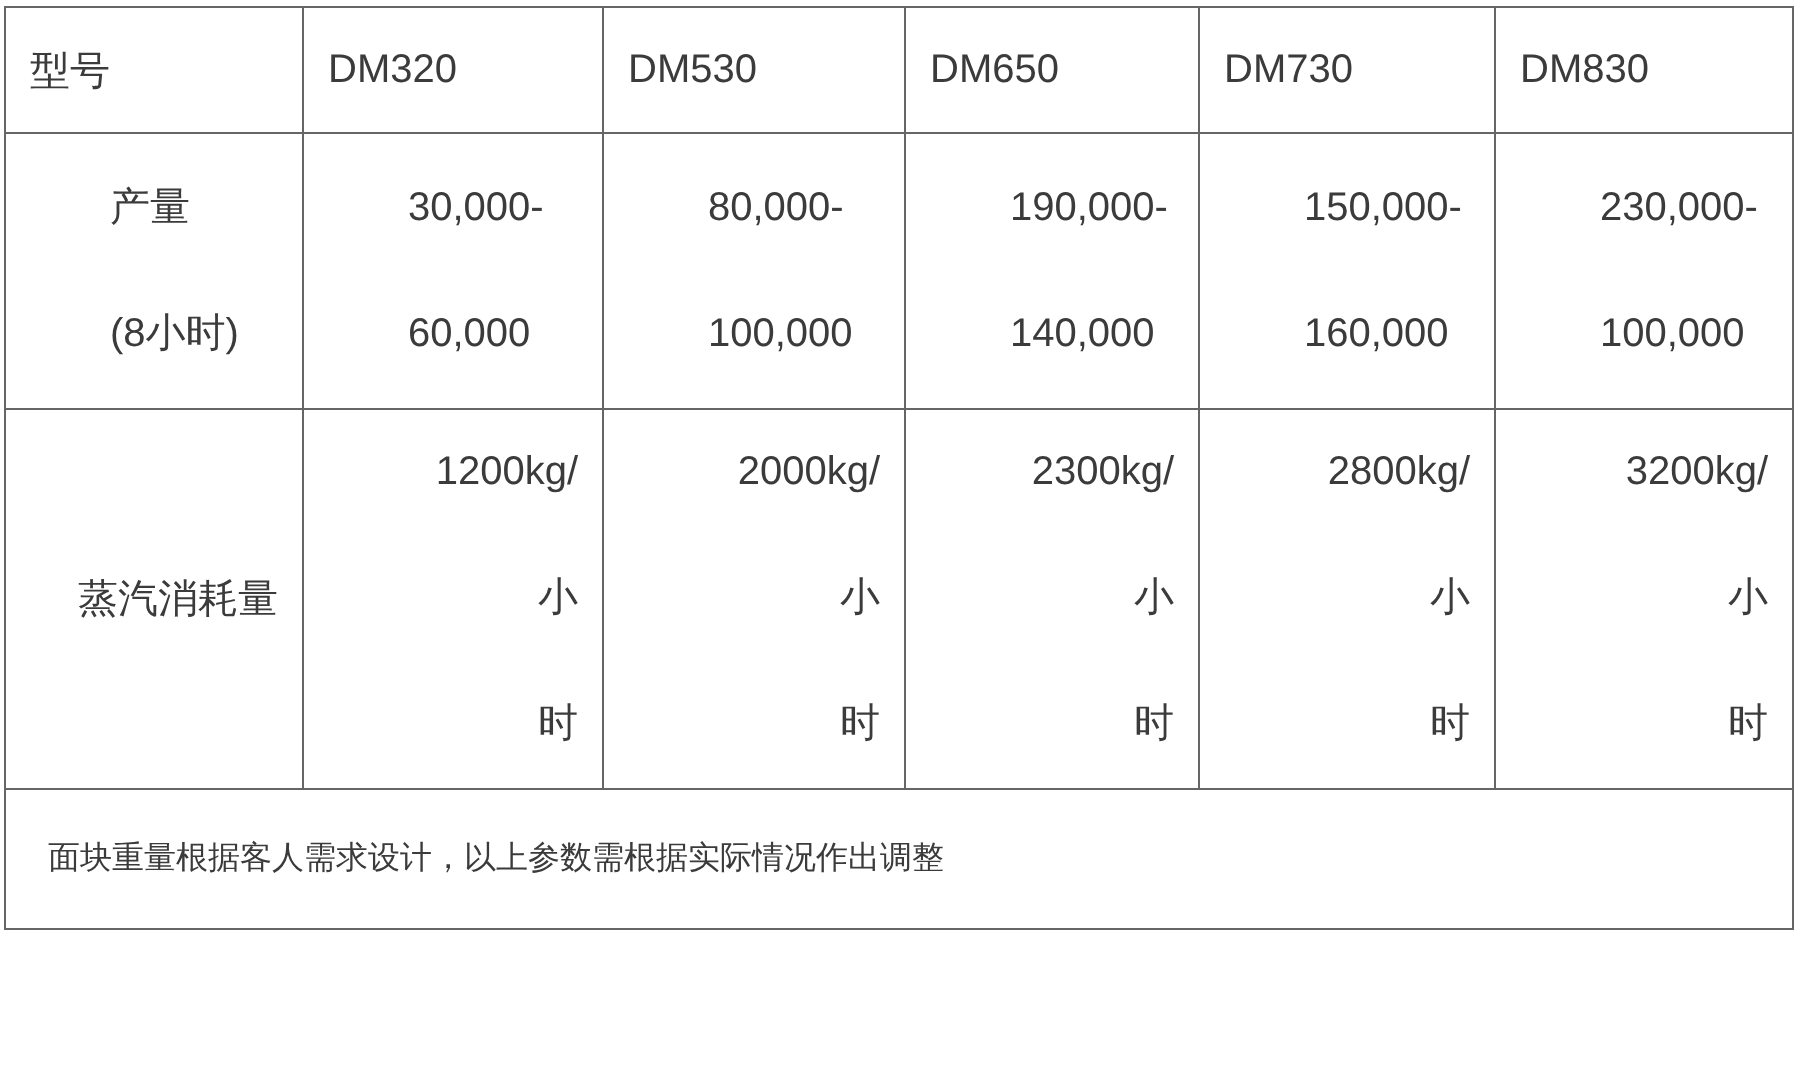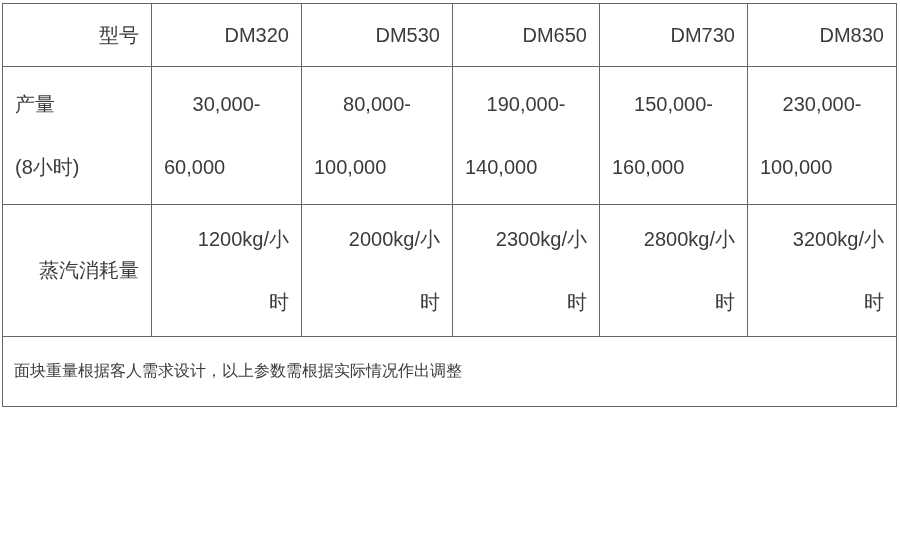--- a/index.html
+++ b/index.html
@@ -21,30 +21,30 @@
     color: #3b3b3b;
   }
   .spec-table td {
     border: 1px solid #666666;
     padding: 0 12px;
     font-size: 20px;
     vertical-align: middle;
     overflow: hidden;
     background: #ffffff;
   }
-  tr.r1 td { height: 62px; text-align: right; }
+  tr.r1 td { height: 62px; }
   tr.r2 td { height: 137px; }
   tr.r3 td { height: 63px; }
   tr.r4 td { height: 63px; }
   tr.r5 td { height: 131px; text-align: right; }
-  tr.r6 td { height: 69px; font-size: 16px; padding: 0 11px; }
-  .tl { line-height: 63px; }
+  tr.r6 td { height: 69px; font-size: 16px; padding: 0 21px; }
+  .tl { line-height: 63px; margin-left: 40px; }
   .range-top {
     display: flex;
-    justify-content: center;
+    justify-content: flex-start;
     align-items: center;
   }
 </style>
 </head>
 <body>
 
 <table class="spec-table">
   <colgroup>
     <col style="width:149px">
     <col style="width:150px">

